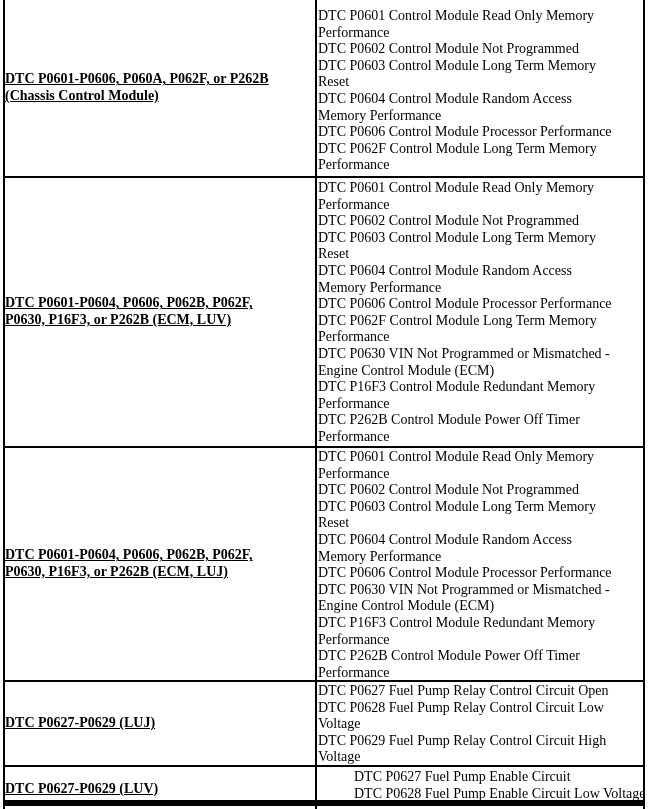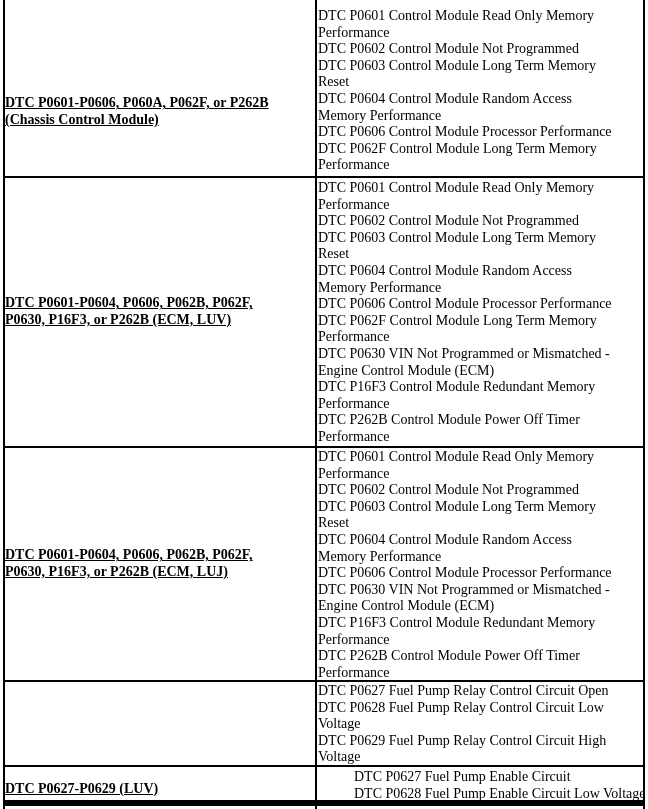--- a/index.html
+++ b/index.html
@@ -66,21 +66,21 @@
     text-decoration: underline;
     white-space: pre-line;
     cursor: pointer;
   }
   .cell.right {
     left: 318px;
     width: 352px;
     font-size: 14px;
     line-height: 16.6px;
   }
-  .l1 { top: 0;     height: 176px; margin-top: 24px; }
+  .l1 { top: 0;     height: 176px; }
   .l2 { top: 178px; height: 268px; }
   .l3 { top: 448px; height: 232px; }
   .l4 { top: 682px; height: 83px;  }
   .l5 { top: 767px; height: 44px;  }
   .r1 { top: 0;     height: 176px; padding-top: 8px; }
   .r2 { top: 178px; height: 268px; padding-top: 2px; }
   .r3 { top: 448px; height: 232px; padding-top: 1px; }
   .r4 { top: 668px; height: 83px;  padding-top: 15px; }
   .r5 { top: 767px; height: 39px;  padding-top: 2px; margin-left: 36px; }
 </style>
@@ -137,20 +137,23 @@
 DTC P0604 Control Module Random Access
 Memory Performance
 DTC P0606 Control Module Processor Performance
 DTC P0630 VIN Not Programmed or Mismatched -
 Engine Control Module (ECM)
 DTC P16F3 Control Module Redundant Memory
 Performance
 DTC P262B Control Module Power Off Timer
 Performance</div>
 
+  <div class="cell left l4">
+    <span class="group-link">DTC P0627-P0629 (LUJ)</span>
+  </div>
   <div class="cell right r4">DTC P0627 Fuel Pump Relay Control Circuit Open
 DTC P0628 Fuel Pump Relay Control Circuit Low
 Voltage
 DTC P0629 Fuel Pump Relay Control Circuit High
 Voltage</div>
 
   <div class="cell left l5">
     <span class="group-link">DTC P0627-P0629 (LUV)</span>
   </div>
   <div class="cell right r5">DTC P0627 Fuel Pump Enable Circuit

